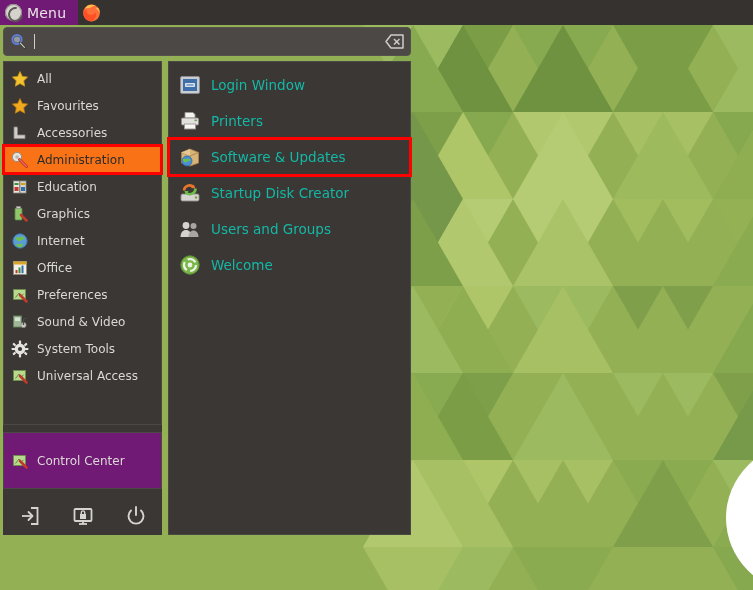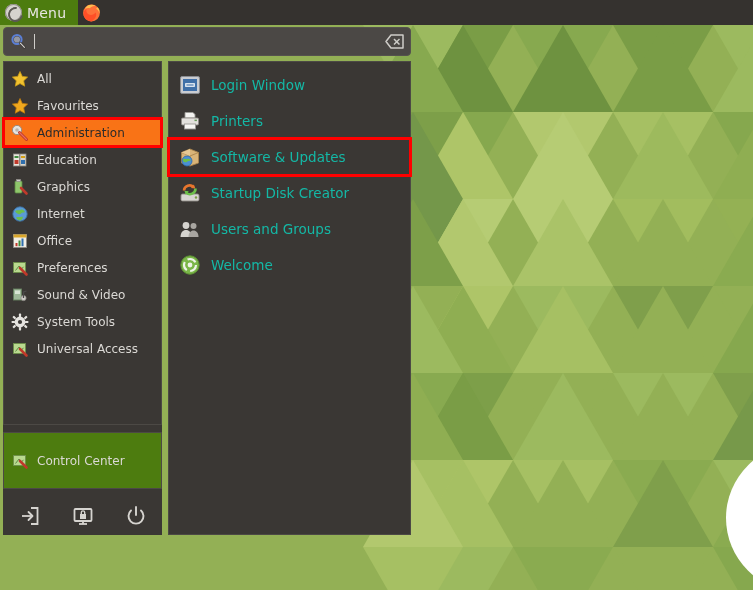--- a/index.html
+++ b/index.html
@@ -16,21 +16,21 @@
   #wallpaper { position:absolute; inset:0; overflow:hidden; }
   #wallpaper svg { position:absolute; left:0; top:0; }
 
   
   #panel {
     position:absolute; left:0; top:0; width:753px; height:25px;
     background:#35322f; z-index:40;
   }
   #menu-button {
     position:absolute; left:0; top:0; width:78px; height:25px;
-    background:#4d7c0f; display:flex; align-items:center;
+    background:#701a75; display:flex; align-items:center;
     gap:5px; padding-left:5px; cursor:pointer;
   }
   #menu-button .lbl {
     color:#e8e6e3; font-size:14px; letter-spacing:.2px;
   }
   .mint-logo {
     width:17px; height:17px; border-radius:50%;
     background:#d6d3ce; position:relative; flex:0 0 auto;
     box-shadow:inset 0 0 0 1px #8d8a86;
   }
@@ -78,21 +78,21 @@
     height:27px; padding-left:7px; cursor:pointer;
     color:#dbd9d5; font-size:12px; white-space:nowrap;
   }
   .cat.active {
     background:#f97316; color:#2b2b2b;
     outline:3px solid #ff0000; outline-offset:-1px;
     position:relative; z-index:3;
   }
   .cat .ico { width:18px; height:18px; flex:0 0 auto; }
   #cc-box {
-    margin-top:7px; border:1px solid #4c4945; background:#4d7c0f;
+    margin-top:7px; border:1px solid #4c4945; background:#701a75;
     padding:6px 0 6px 0; height:57px; display:flex; align-items:center;text-align:right;
   }
   #session-row {
     margin-top:9px; height:36px; display:flex;
     align-items:center; justify-content:center; gap:31px;
   }
   .sess-btn { width:22px; height:22px; cursor:pointer; }
 
   
   #apps {
@@ -250,20 +250,30 @@
 
           <div class="cat">
             <span class="ico">
               <svg width="18" height="18" viewBox="0 0 18 18">
                   <polygon points="9,1.5 11.3,6.4 16.6,7.1 12.7,10.8 13.7,16.2 9,13.6 4.3,16.2 5.3,10.8 1.4,7.1 6.7,6.4" fill="#f0a81e" stroke="#c07c0c" stroke-width=".8"></polygon>
                 </svg>
             </span>
             <span>Favourites</span>
           </div>
 
+          <div class="cat">
+            <span class="ico">
+              <svg width="18" height="18" viewBox="0 0 18 18">
+                <path d="M3 3 H6.5 V11 H14 V14.6 H3 Z" fill="#cfcdc9" stroke="#8e8b86" stroke-width=".8"></path>
+                <line x1="7" y1="3" x2="13.5" y2="9.5" stroke="#3b3b3b" stroke-width="1.8"></line>
+                <polygon points="13.5,9.5 15.2,11.2 14.6,8.1" fill="#3b3b3b"></polygon>
+              </svg>
+            </span>
+            <span>Accessories</span>
+          </div>
 
           <div class="cat active">
             <span class="ico">
               <svg width="18" height="18" viewBox="0 0 18 18">
                 <circle cx="6" cy="6" r="4.6" fill="#e6e4e0" stroke="#8e8b86" stroke-width=".9"></circle>
                 <circle cx="6" cy="6" r="1.8" fill="#b8b5b0"></circle>
                 <path d="M8.5 8.5 L15.5 15.5" stroke="#c0392b" stroke-width="3" stroke-linecap="round"></path>
                 <path d="M8.5 8.5 L15.5 15.5" stroke="#e8705f" stroke-width="1.1" stroke-linecap="round"></path>
               </svg>
             </span>

